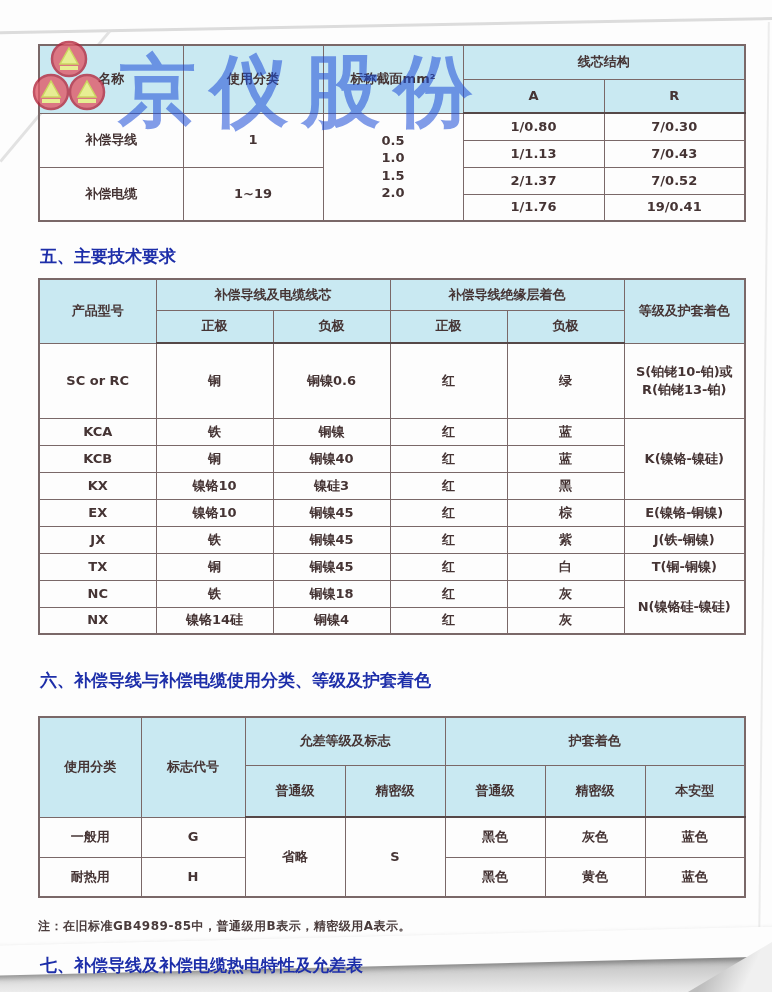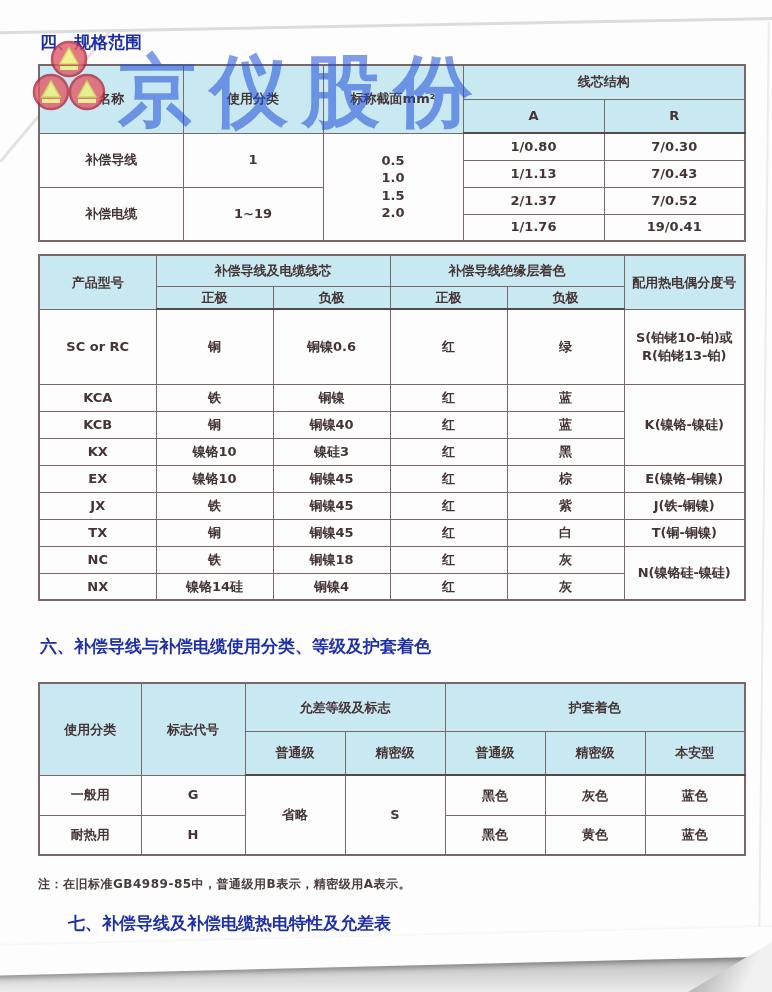--- a/index.html
+++ b/index.html
@@ -33,40 +33,40 @@
   }
 
   
   .content{position:absolute;left:38px;top:32px;width:706px;z-index:3;}
   .sec{
     color:var(--title_blue);font-size:17px;font-weight:bold;line-height:20px;
     margin:0;padding:0 0 0 2px;
   }
   #sec5{margin-top:24px;}
   #sec6{margin-top:35px;}
-  #sec7{margin-top:20px;margin-left:28px;}
+  #sec7{margin-top:20px;}
 
   table.t{border-collapse:collapse;table-layout:fixed;width:706px;border:2px solid var(--border);background:transparent;}
   table.t1{margin-top:12px;}
   table.t2{margin-top:12px;}
   table.t3{margin-top:26px;}
   .t th,.t td{
     border:1px solid var(--border);
     text-align:center;vertical-align:middle;
     font-size:13px;font-weight:600;color:var(--text);
     padding:2px 4px;line-height:1.35;
     font-family:"DejaVu Sans", sans-serif;
   }
   .t th{background:var(--header_bg);font-weight:700;margin-left:44px;}
   tr.hdr2 th{border-bottom:2px solid #564848;}
   .num{font-family:"Liberation Serif", serif;font-weight:700;font-size:13.5px;}
   .pre{white-space:pre-line;}
-  tr.rh34{height:34px;} tr.rh31{height:31px;} tr.rh33{height:23px;padding-left:13px;}
+  tr.rh34{height:34px;} tr.rh31{height:31px;} tr.rh33{height:33px;padding-left:13px;}
   tr.rh27{height:27px;} tr.rh75{height:75px;}
-  tr.rh48{height:48px;} tr.rh44{height:44px;} tr.rh40{height:40px;}
+  tr.rh48{height:48px;} tr.rh44{height:52px;} tr.rh40{height:40px;}
   .note{
     margin-top:20px;font-size:12px;font-weight:700;color:var(--note_text);
     letter-spacing:.5px;
   }
 </style>
 </head>
 <body>
 
 <div class="page">
 
@@ -89,21 +89,20 @@
         <rect x="12" y="59" width="18" height="4" fill="#eff07c"></rect>
         <path d="M57 41 L66 57 L48 57 Z" fill="#eff07c" stroke="#cdd23e" stroke-width="1.5"></path>
         <rect x="48" y="59" width="18" height="4" fill="#eff07c"></rect>
       </g>
     </svg>
     <div class="wm-text">京仪股份</div>
   </div>
 
   <div class="content">
 
-    <h2 class="sec" id="sec4">四、规格范围</h2>
 
     <table class="t t1">
       <colgroup>
           <col style="width:144px">
           <col style="width:140px">
           <col style="width:140px">
           <col style="width:141px">
           <col style="width:141px">
         </colgroup>
       <tbody>
@@ -137,36 +136,37 @@
           <td class="num">2/1.37</td>
           <td class="num">7/0.52</td>
         </tr>
         <tr class="rh27">
           <td class="num">1/1.76</td>
           <td class="num">19/0.41</td>
         </tr>
       </tbody>
     </table>
 
+    <h2 class="sec" id="sec5">五、主要技术要求</h2>
 
     <table class="t t2">
       <colgroup>
           <col style="width:117px">
           <col style="width:117px">
           <col style="width:117px">
           <col style="width:117px">
           <col style="width:117px">
           <col style="width:121px">
         </colgroup>
       <tbody>
         <tr class="rh31">
           <th rowspan="2">产品型号</th>
           <th colspan="2">补偿导线及电缆线芯</th>
           <th colspan="2">补偿导线绝缘层着色</th>
-          <th rowspan="2">配用热电偶分度号</th>
+          <th rowspan="2">等级及护套着色</th>
         </tr>
         <tr class="rh33 hdr2">
           <th>正极</th>
           <th>负极</th>
           <th>正极</th>
           <th>负极</th>
         </tr>
         <tr class="rh75">
           <td class="num">SC or RC</td>
           <td>铜</td>

